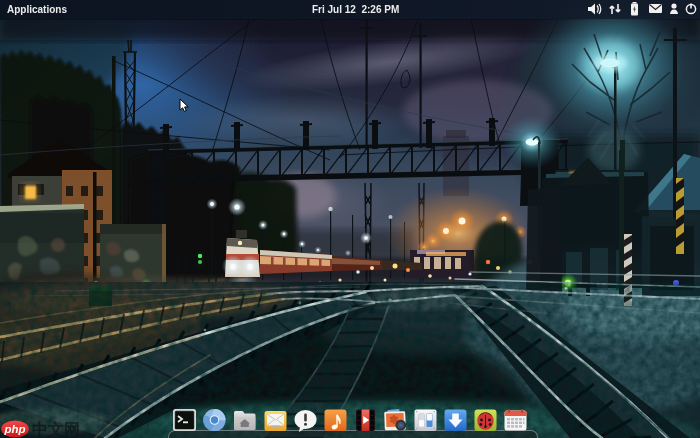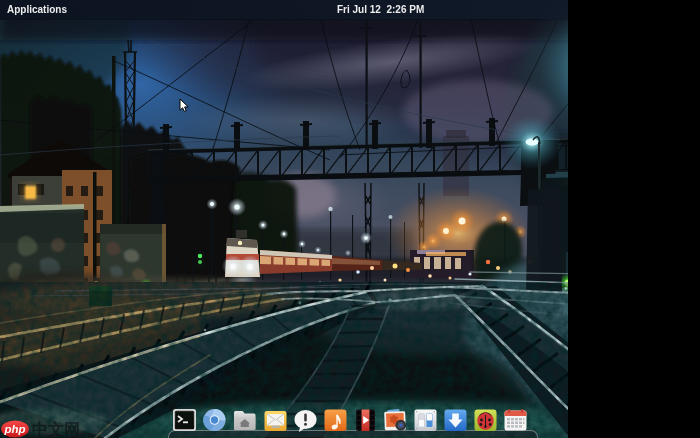--- a/index.html
+++ b/index.html
@@ -1,20 +1,20 @@
 <!DOCTYPE html>
 <html><head>
 <meta charset="utf-8">
 <style>
   html,body{margin:0;padding:0;background:#000;}
-  #screen{position:relative;width:568px;height:438px;overflow:hidden;font-family:"Liberation Sans",sans-serif;}
+  #screen{position:relative;width:700px;height:438px;overflow:hidden;font-family:"Liberation Sans",sans-serif;}
   #bg{position:absolute;left:0;top:0;}
   #panel{position:absolute;left:0;top:0;width:700px;height:19px;background:linear-gradient(to right,rgba(12,19,33,0.92),rgba(19,29,45,0.85));color:#fff;}
   #panel .apps{position:absolute;left:7px;top:3.5px;font-size:10px;font-weight:bold;color:#ececec;}
-  #panel .clock{position:absolute;left:337px;top:3.5px;font-size:10px;font-weight:bold;color:#ececec;}
+  #panel .clock{position:absolute;left:312px;top:3.5px;font-size:10px;font-weight:bold;color:#ececec;}
   #dockshelf{position:absolute;left:168px;top:430px;width:370px;height:20px;background:rgba(25,27,32,0.5);border:1px solid rgba(185,185,192,0.55);border-radius:7px;box-sizing:border-box;}
   #dockicons{position:absolute;left:0;top:0;}
   #wm{position:absolute;left:0px;top:418px;}
 </style>
 </head>
 <body>
 <div id="screen">
 <svg id="bg" width="700" height="438" viewBox="0 0 700 438">
 <defs>
   <linearGradient id="skyG" x1="0" y1="0" x2="0" y2="1">

